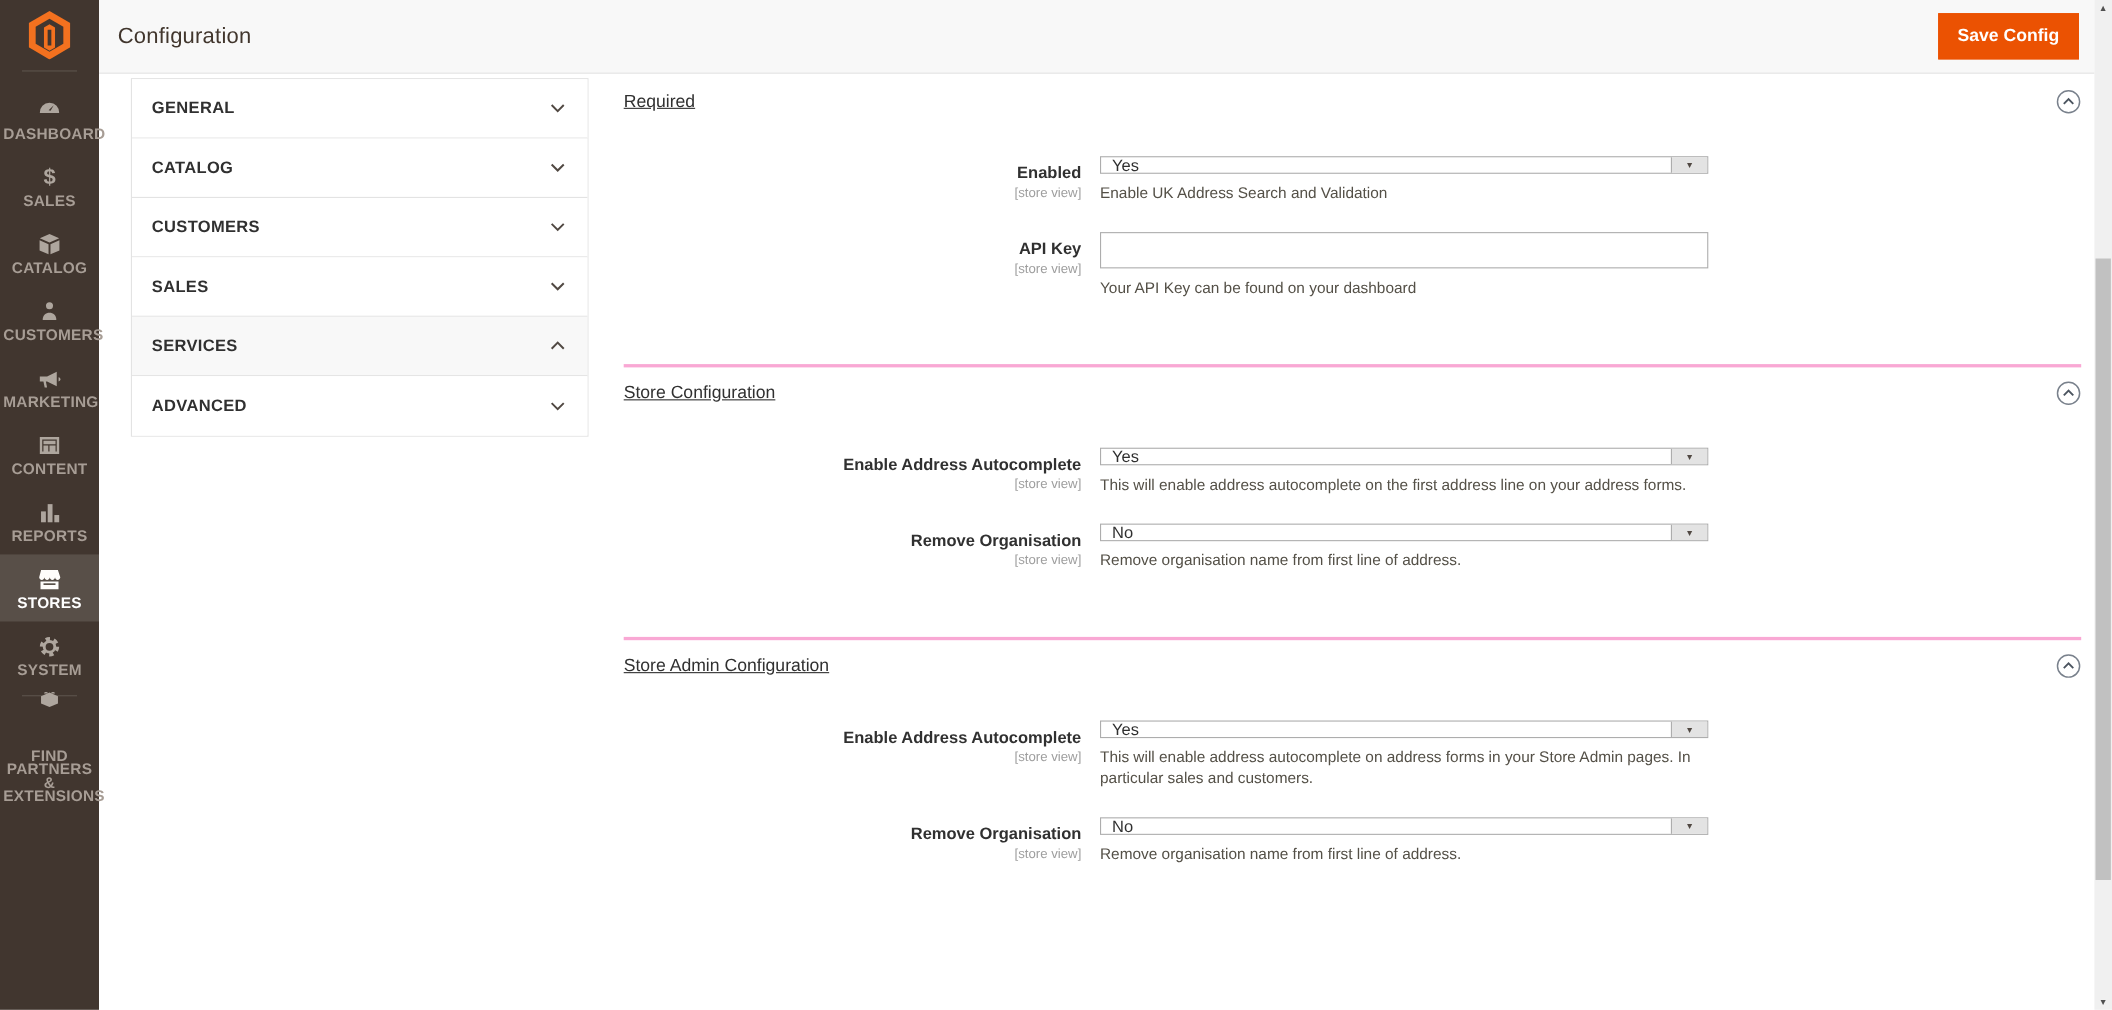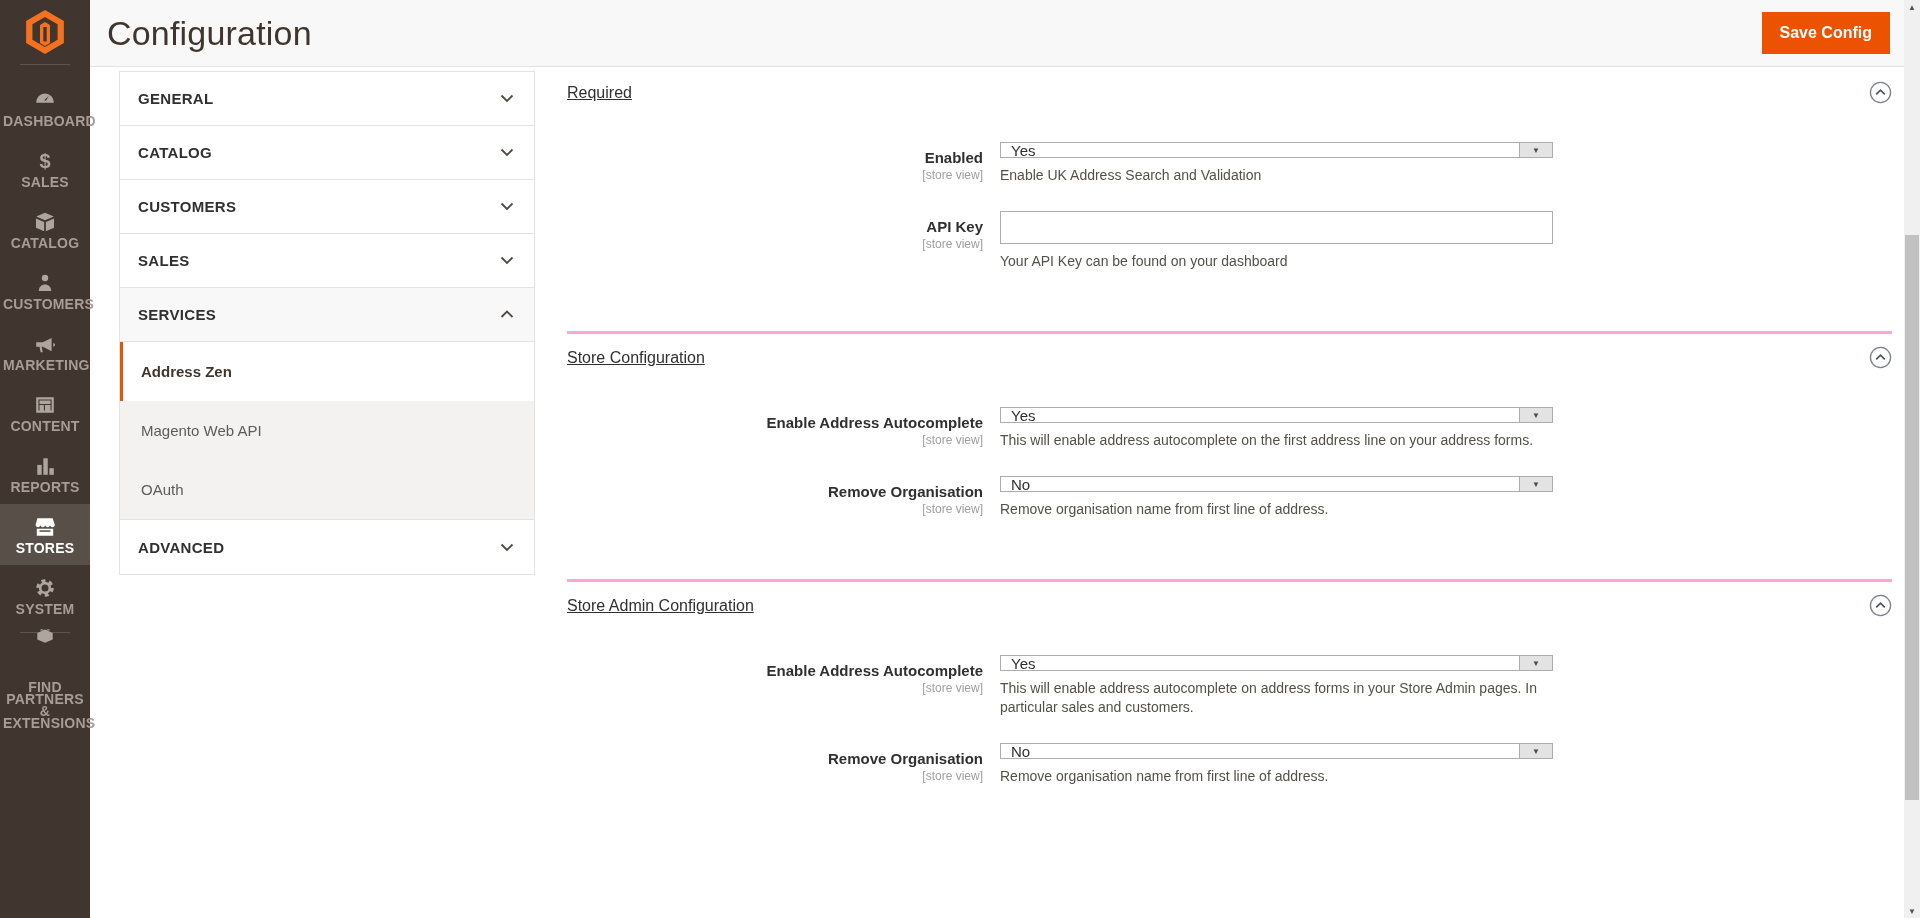--- a/index.html
+++ b/index.html
@@ -17,21 +17,21 @@
   .menu-item.active { background:#584f48; }
   .menu-item.active .mi-icon { color:#fffdfb; }
   .menu-item.active .mi-label { color:#ffffff; }
   .menu-item.tall { height:74px;gap:32px; }
   .menu-divider { width:50px; height:1px; background:#5d544c; margin:6px auto; }
   .dollar { font-size:20px; font-weight:bold; line-height:20px; }
 
   
   .header { position:absolute; left:90px; top:0; right:16px; height:67px; background:#f8f8f8;
     border-bottom:1px solid #e3e3e3; display:flex; align-items:center; z-index:4; }
-  .page-title { font-size:34px; font-weight:400; color:#41362d; margin-left:17px; letter-spacing:.2px; }
+  .page-title { font-size:20px; font-weight:400; color:#41362d; margin-left:17px; letter-spacing:.2px; }
   .save-btn { margin-left:auto; margin-right:14px; background:#eb5202; color:#fff; border:1px solid #eb5202;
     font-size:16px; font-weight:700; padding:11px 17px; cursor:pointer; font-family:inherit; }
 
   
   .content { position:absolute; left:90px; top:67px; right:16px; bottom:0; background:#fff; display:flex; }
 
   
   .config-nav { width:416px; margin:4px 0 0 29px; border:1px solid #e3e3e3; align-self:flex-start; background:#fff; }
   .nav-row { height:54px; display:flex; align-items:center; padding:0 20px 0 18px; border-bottom:1px solid #e3e3e3; cursor:pointer; background:#fff; }
   .nav-row:last-child { border-bottom:none; }
@@ -208,25 +208,20 @@
       </span>
     </div>
     <div class="nav-row open">
       <span class="nav-label">SERVICES</span>
       <span class="chev">
         <svg width="14" height="9" viewBox="0 0 14 9">
             <polyline points="1.5,7 7,1.5 12.5,7" fill="none" stroke="#514943" stroke-width="1.8"></polyline>
           </svg>
       </span>
     </div>
-    <div class="subnav">
-      <div class="subnav-item current">Address Zen</div>
-      <div class="subnav-item">Magento Web API</div>
-      <div class="subnav-item">OAuth</div>
-    </div>
     <div class="nav-row">
       <span class="nav-label">ADVANCED</span>
       <span class="chev">
         <svg width="14" height="9" viewBox="0 0 14 9">
             <polyline points="1.5,1.5 7,7 12.5,1.5" fill="none" stroke="#514943" stroke-width="1.8"></polyline>
           </svg>
       </span>
     </div>
   </div>
 

